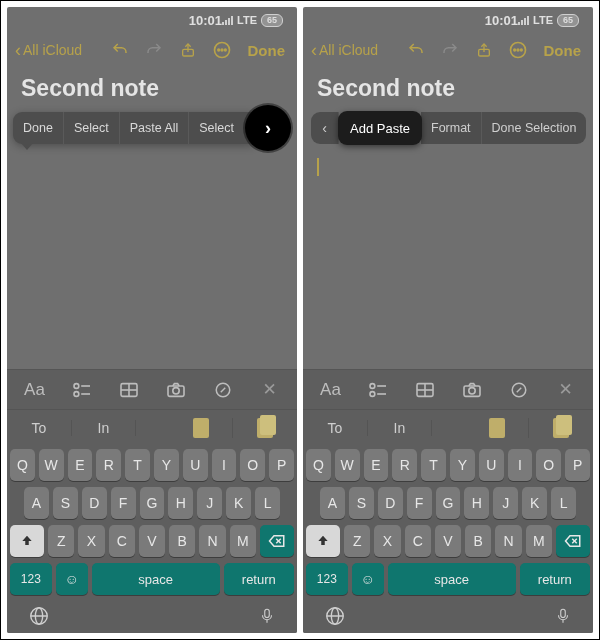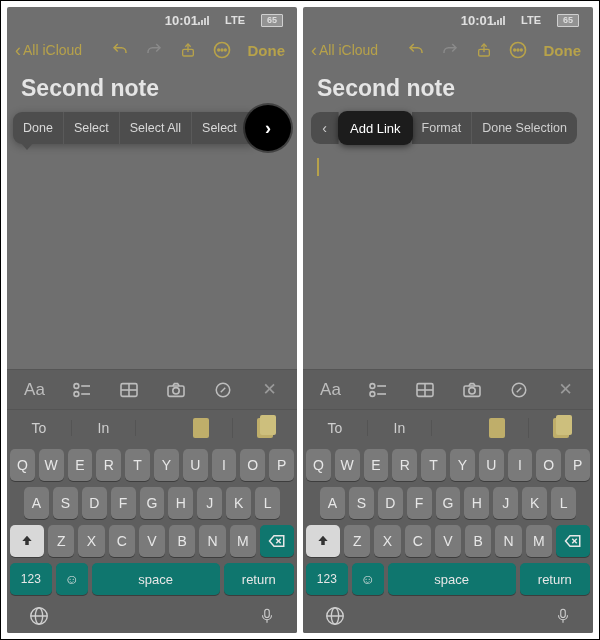--- a/index.html
+++ b/index.html
@@ -25,30 +25,30 @@
   .statusbar {
     height: 26px;
     display: flex;
     align-items: center;
     justify-content: flex-end;
     padding: 0 14px;
     color: #e0e0e0;
     font-size: 13px;
     font-weight: 600;
   }
-  .status-right { display: flex; align-items: center; gap: 16px; font-size: 11px; }
+  .status-right { display: flex; align-items: center; gap: 4px; font-size: 11px; }
   .signal-bars { display: inline-flex; align-items: flex-end; gap: 1px; }
   .signal-bars span { width: 2px; background: #d0d0d0; display: inline-block; }
   .signal-bars span:nth-child(1){height:3px}
   .signal-bars span:nth-child(2){height:5px}
   .signal-bars span:nth-child(3){height:7px}
   .signal-bars span:nth-child(4){height:9px}
   .battery {
     display: inline-flex; align-items: center; gap: 1px;
-    border: 1px solid #d0d0d0; border-radius: 1px;
+    border: 1px solid #d0d0d0; border-radius: 6px;
     padding: 0 2px; height: 13px; min-width: 22px;
     justify-content: center; font-size: 9px; color: #ddd;
     background: rgba(255,255,255,0.25);
   }
   
   .navbar {
     height: 34px;
     display: flex;
     align-items: center;
     padding: 0 8px;
@@ -282,21 +282,21 @@
     </div>
     <div class="done">Done</div>
   </div>
 
   <div class="title">Second note</div>
 
   <div class="editmenu-row">
     <div class="editmenu left-anchored" style="right:38px;">
       <button>Done</button>
       <button>Select</button>
-      <button>Select All</button>
+      <button>Paste All</button>
       <button>Select</button>
     </div>
     <div class="editmenu-tail" style="left:14px;"></div>
     <div class="highlight-circle" style="right:6px; top:-7px;">
       <span class="chev-white">›</span>
     </div>
   </div>
 
   <div class="notebody"></div>
 
@@ -466,21 +466,21 @@
         </svg>
     </div>
     <div class="done">Done</div>
   </div>
 
   <div class="title">Second note</div>
 
   <div class="editmenu-row">
     <div class="addlink-menu">
       <div class="dim-seg first">‹</div>
-      <div class="addlink-pop">Add Link</div>
+      <div class="addlink-pop">Add Paste</div>
       <div class="dim-seg">Format</div>
       <div class="dim-seg last">Done Selection</div>
     </div>
   </div>
 
   <div class="notebody">
     <div class="cursor"></div>
   </div>
 
   <div class="kb-toolbar">

